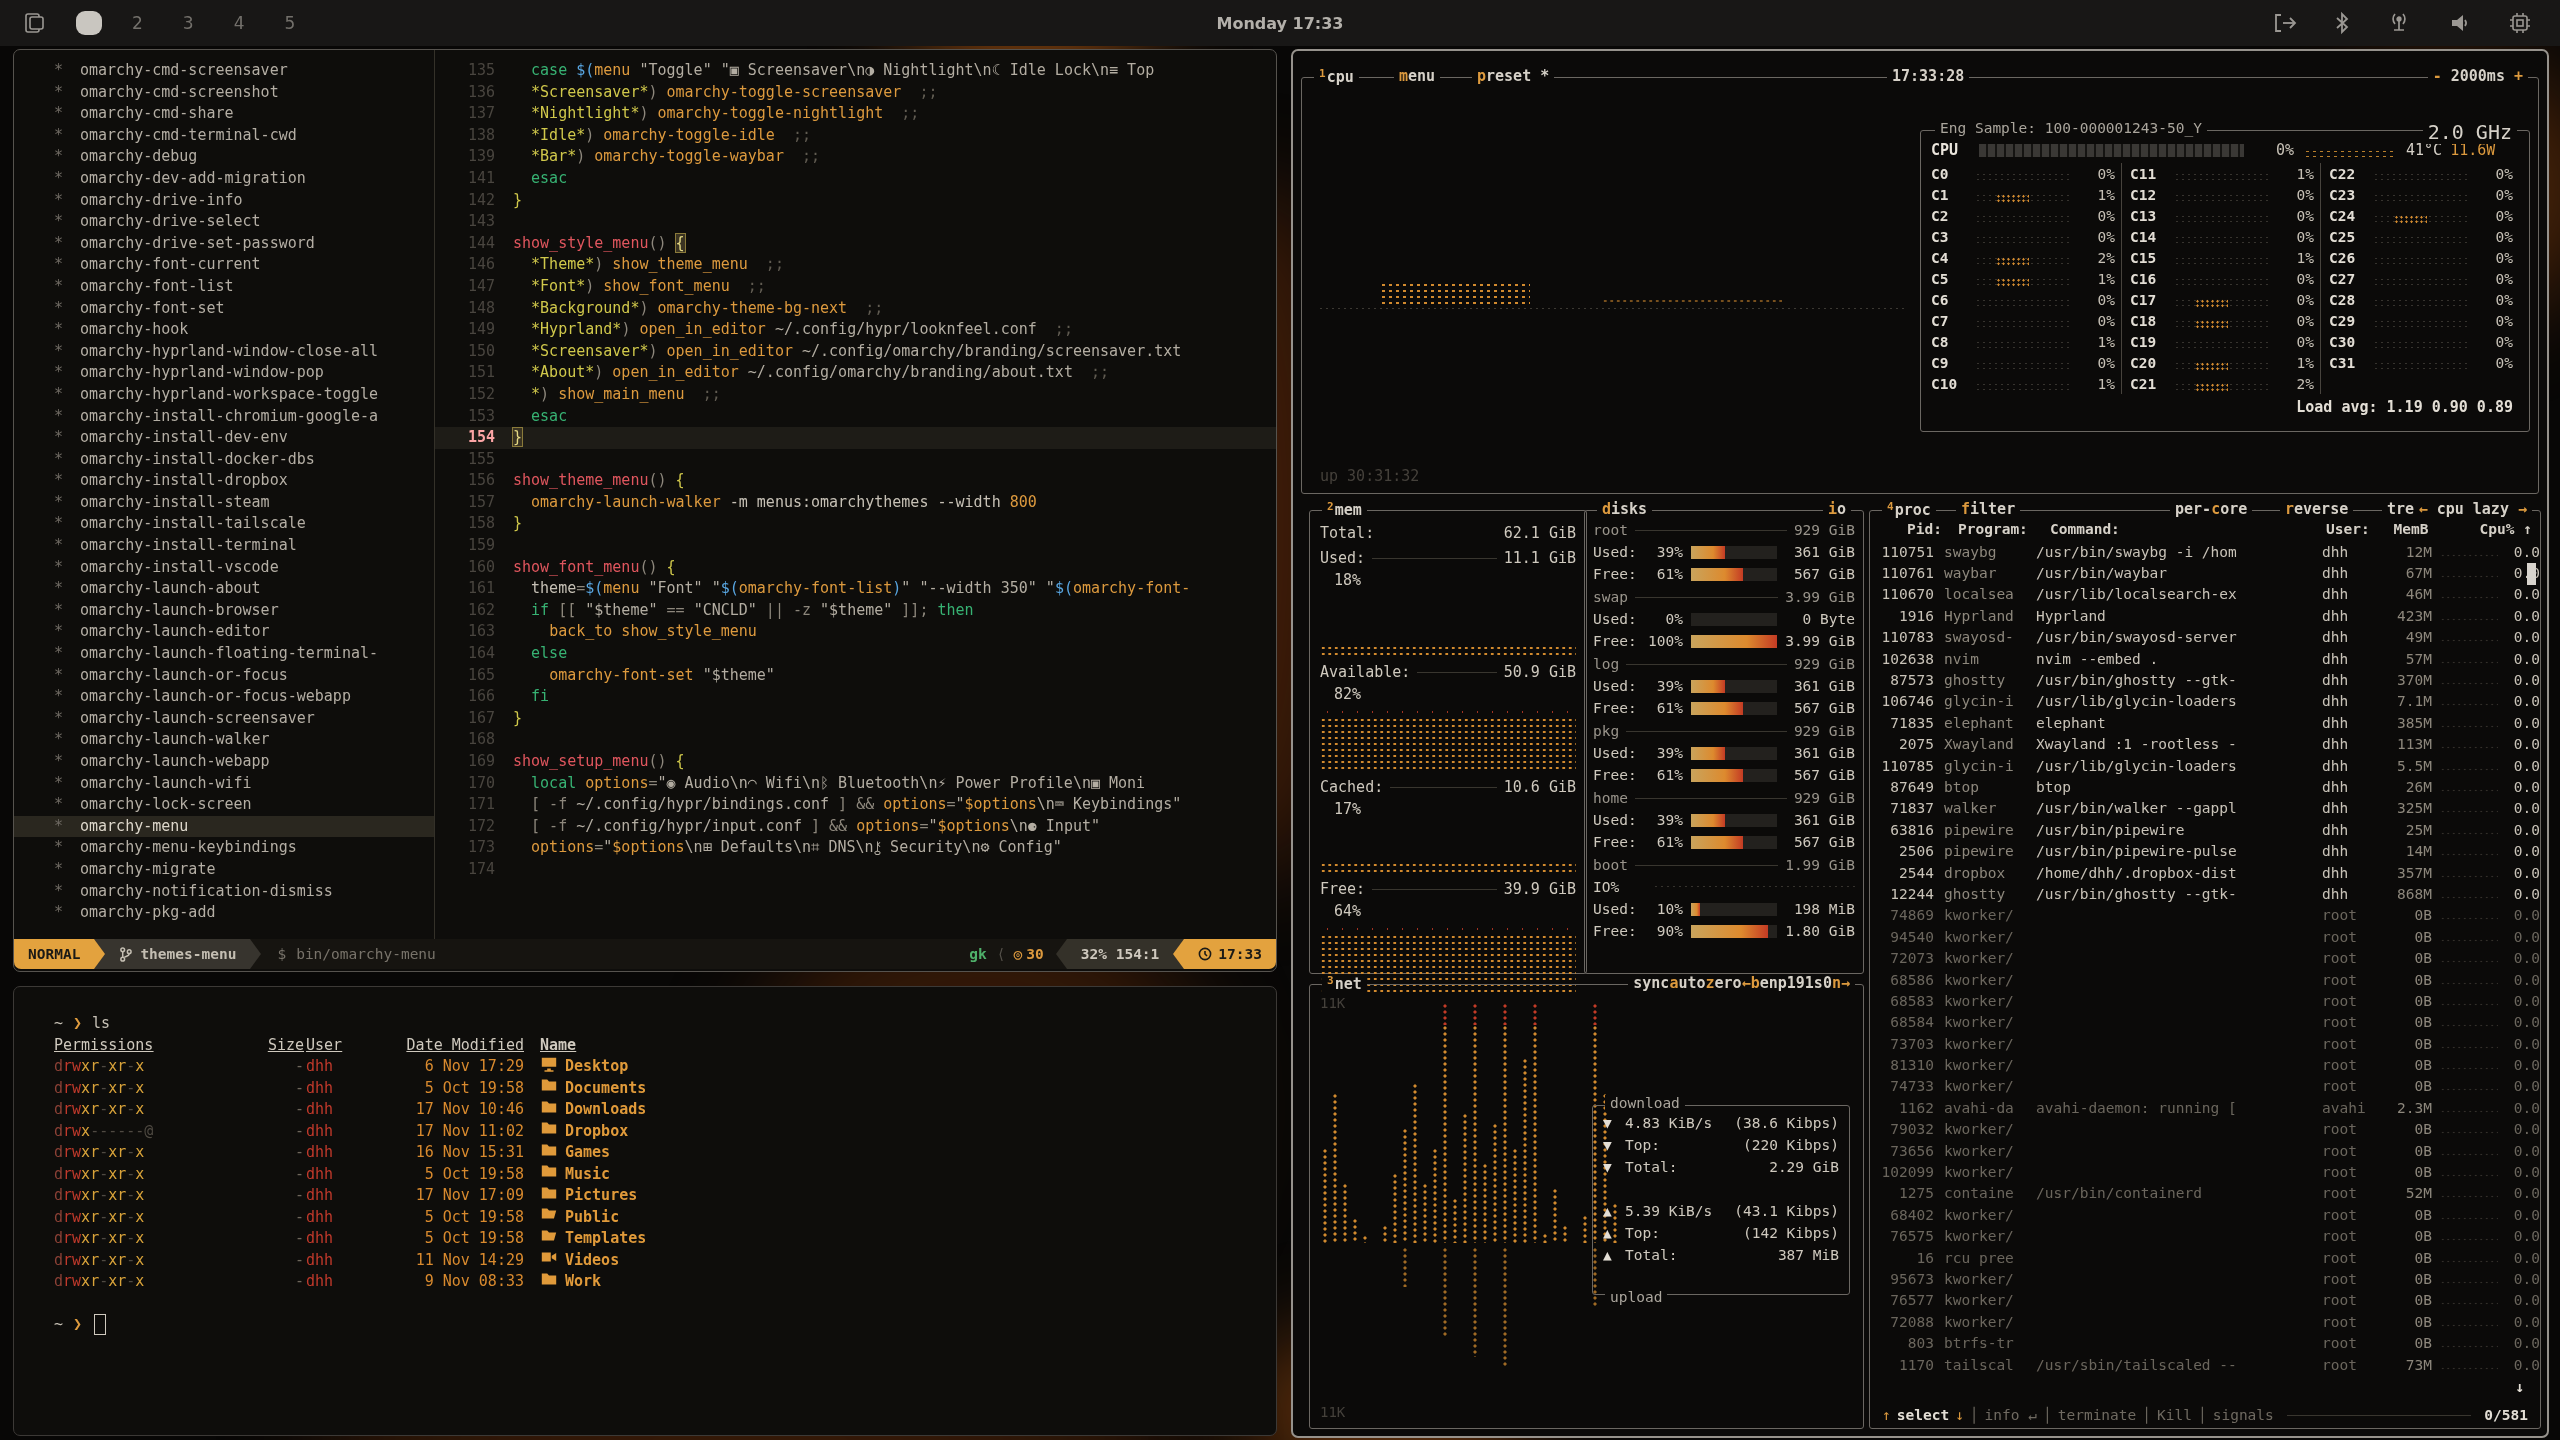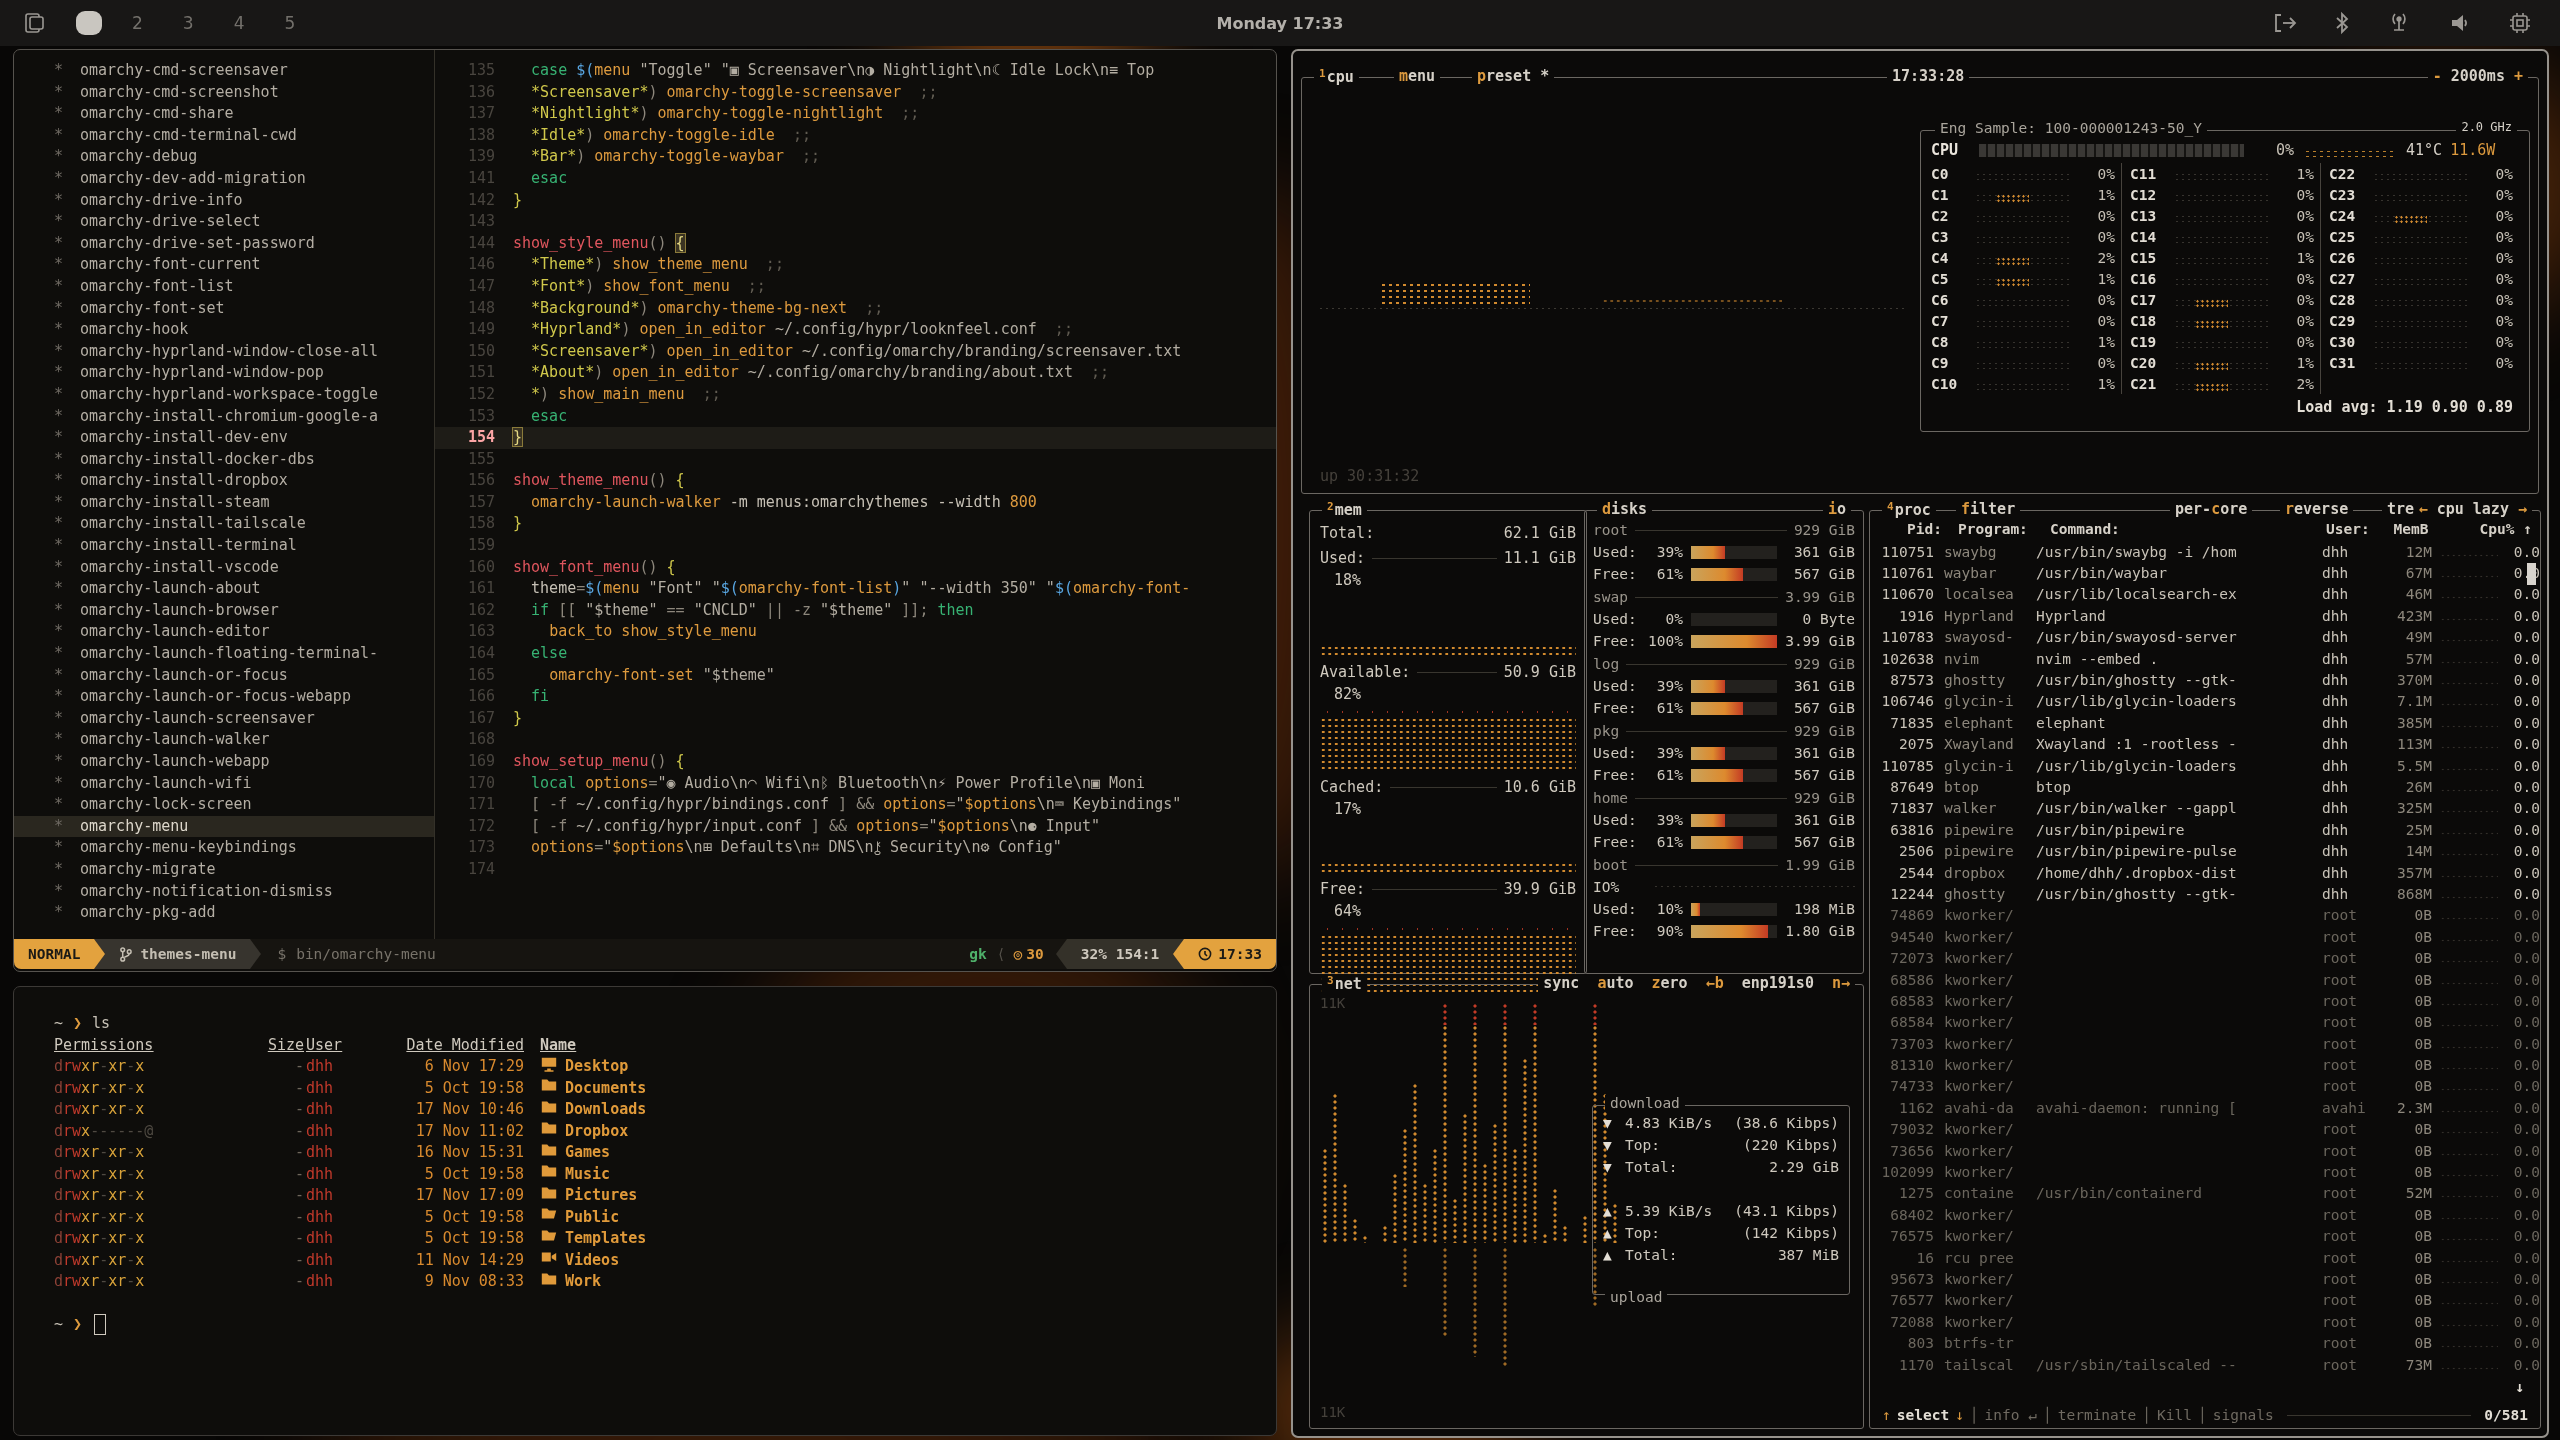--- a/index.html
+++ b/index.html
@@ -68,21 +68,21 @@
   .sup{color:#dd9a3e;font-size:11px;vertical-align:5px;margin-right:1px;}
   .hot{color:#dd9a3e;}
   .dotg{background-image:radial-gradient(#d28a2e 1.2px,transparent 1.5px);background-size:6.5px 6px;}
   .dotg-red{background-image:radial-gradient(#bf3a26 1.2px,transparent 1.5px);background-size:15px 6px;height:6px;}
   .dotg-dim{background-image:radial-gradient(#3c3933 1.1px,transparent 1.3px);background-size:6px 5px;}
   
   .cpu-left-strip{position:absolute;}
   .cpu-up{position:absolute;left:18px;bottom:8px;color:#45413b;font-size:15px;}
   .corepanel{position:absolute;left:618px;top:52px;width:610px;height:302px;border:1px solid #6b6762;border-radius:3px;padding:8px 10px 0 10px;box-sizing:border-box;}
   .cp-model{position:absolute;top:-11px;left:14px;background:#0b0a09;padding:0 5px;color:#aaa59c;font-size:14.5px;}
-  .cp-freq{position:absolute;top:-11px;right:12px;background:#0b0a09;padding:0 5px;color:#d6d1c8;font-size:12px;}
+  .cp-freq{position:absolute;top:-11px;right:12px;background:#0b0a09;padding:0 5px;color:#d6d1c8;font-size:20px;}
   .cpurow{display:flex;align-items:center;height:22px;font-size:15px;}
   .cpurow .cpulab{width:48px;color:#eae5dc;font-weight:bold;}
   .cpubar{width:265px;height:13px;background:repeating-linear-gradient(90deg,#3a3835 0 7px,#151412 7px 9px);margin-right:14px;}
   .cpupct{width:36px;text-align:right;color:#c6c0b5;}
   .cpudots{width:92px;height:8px;margin:6px 10px 0 10px;background-image:radial-gradient(#b97f2c 1px,transparent 1.2px);background-size:7px 5px;}
   .cputemp{color:#d6d1c8;}.cpuwatt{color:#dd9a3e;margin-left:8px;}
   .coregrid{display:flex;margin-top:2px;}
   .corecol{flex:1;border-right:1px solid #47433d;padding-right:6px;margin-right:8px;}
   .corecol:last-child{border-right:none;margin-right:0;}
   .corerow{display:flex;align-items:center;height:21px;font-size:14.5px;}
@@ -777,21 +777,21 @@
               <span class="dfill" style="width: 90%; display: block;"></span>
             </span>
             <span class="dval">1.80 GiB</span>
           </div>
         </div>
       </div>
   </div>
 
   <div class="bbox" id="net-box" style="left:16px;top:933px;width:553px;height:443px;">
     <span class="btitle"><span class="sup">3</span><span>net</span></span>
-    <span class="btab" style="right:8px;display:flex;gap:18px;" id="net-controls">
+    <span class="btab" style="right:8px;display:flex;gap:0;" id="net-controls">
         <span><span>sync</span></span>
         <span><span class="hot">a</span><span>uto</span></span>
         <span><span class="hot">z</span><span>ero</span></span>
         <span><span class="hot">←b</span></span>
         <span><span>enp191s0</span></span>
         <span><span class="hot">n→</span></span>
       </span>
     <span class="netscale" style="top:10px;">11K</span>
     <span class="netscale" style="bottom:8px;">11K</span>
     <div class="netgraph" id="netgraph">

